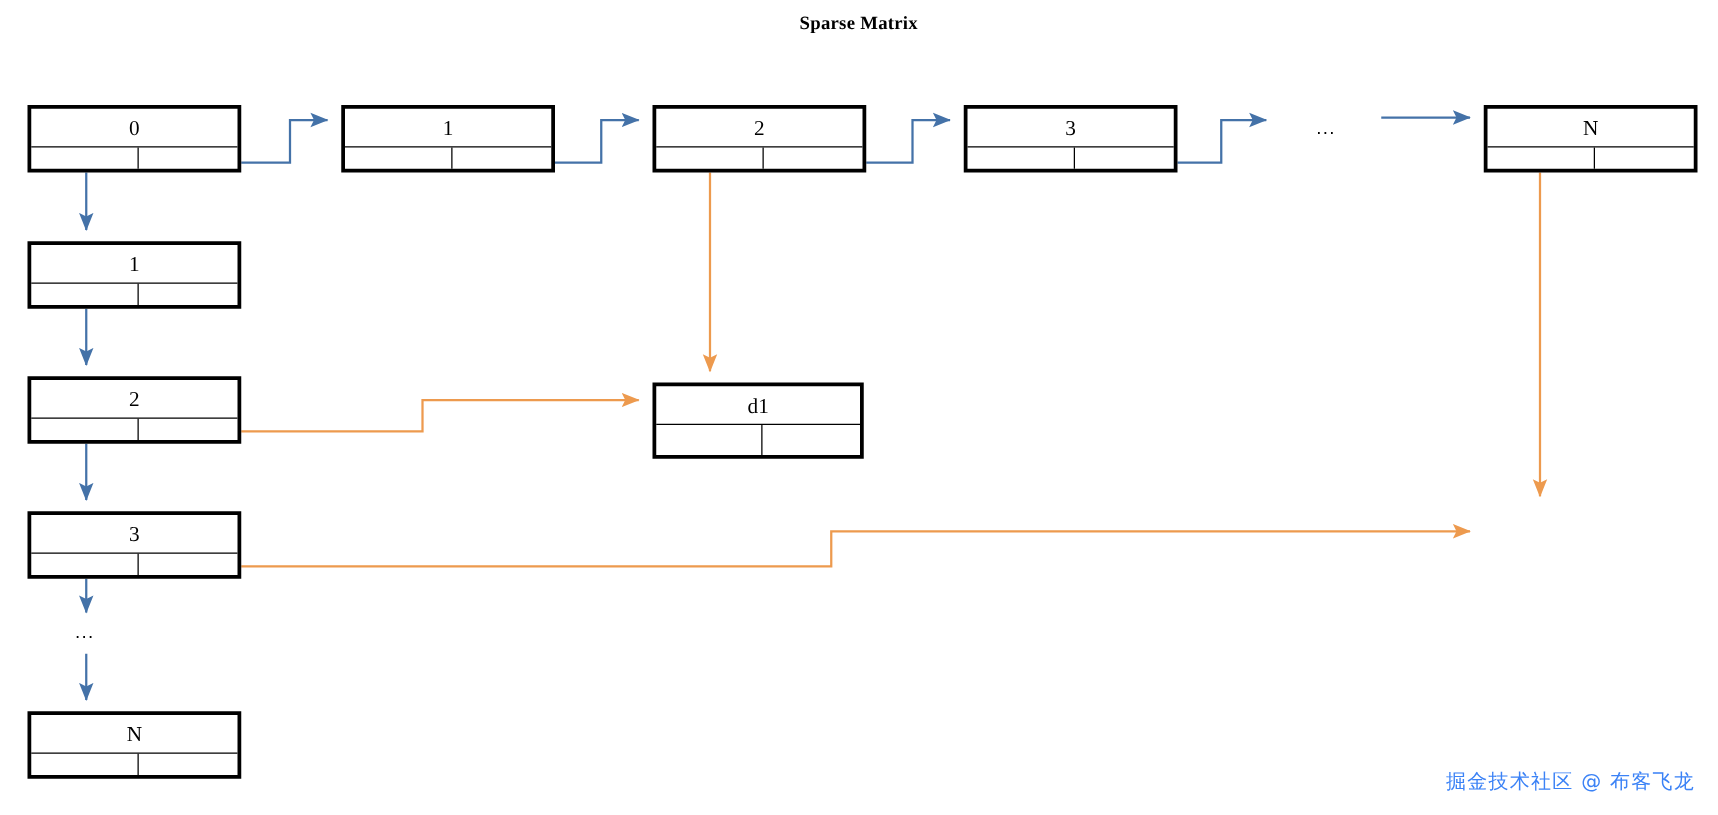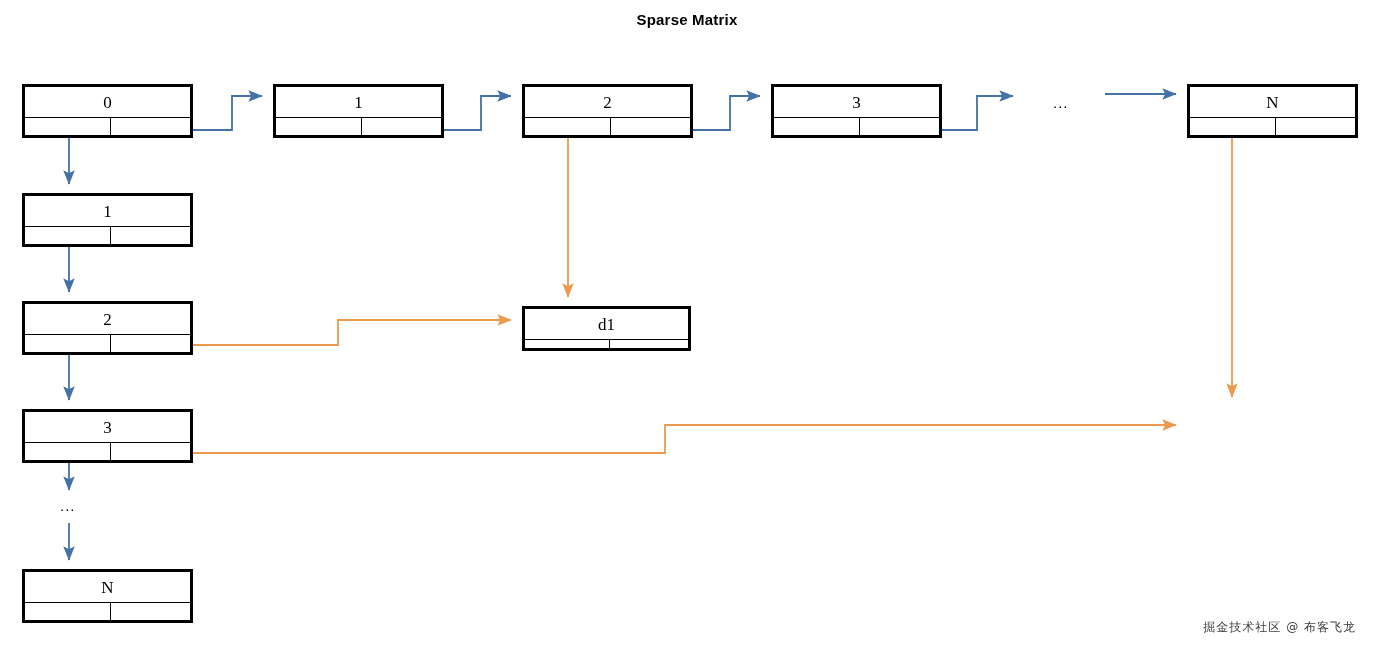--- a/index.html
+++ b/index.html
@@ -16,21 +16,21 @@
     height: 652px;
     background: #ffffff;
     overflow: hidden;
   }
   #diagram-title {
     position: absolute;
     left: 0;
     top: 11px;
     width: 1374px;
     text-align: center;
-    font-family: Liberation Sans, sans-serif;
+    font-family: Liberation Serif, serif;
     font-weight: bold;
     font-size: 15px;
     color: #000000;
     letter-spacing: 0.2px;
   }
   .node {
     position: absolute;
     box-sizing: border-box;
     border: 3px solid #000000;
     background: #ffffff;
@@ -73,22 +73,22 @@
     top: 0;
     width: 1374px;
     height: 652px;
     pointer-events: none;
   }
   #watermark {
     position: absolute;
     right: 18px;
     bottom: 16px;
     font-family: "DejaVu Sans", sans-serif;
-    font-size: 12px;
-    color: #404040;
+    font-size: 16px;
+    color: #3b82f6;
     white-space: nowrap;
     letter-spacing: 1px;
   }
 </style>
 </head>
 <body>
 
 <div id="canvas">
 
   <div id="diagram-title">Sparse Matrix</div>
@@ -202,21 +202,21 @@
   </div>
 
   <div class="node" style="left:22px; top:569px; width:171px; height:54px;">
     <div class="node-head">N</div>
     <div class="node-body">
       <div class="cell-left" style="width:86px;"></div>
       <div class="cell-right"></div>
     </div>
   </div>
 
-  <div class="node" style="left:522px; top:306px; width:169px; height:45px;">
+  <div class="node" style="left:522px; top:306px; width:169px; height:61px;">
     <div class="node-head">d1</div>
     <div class="node-body">
       <div class="cell-left" style="width:85px;"></div>
       <div class="cell-right"></div>
     </div>
   </div>
 
 
   <div class="ellipsis" style="left:1053px; top:95px;">...</div>
   <div class="ellipsis" style="left:60px; top:498px;">...</div>

